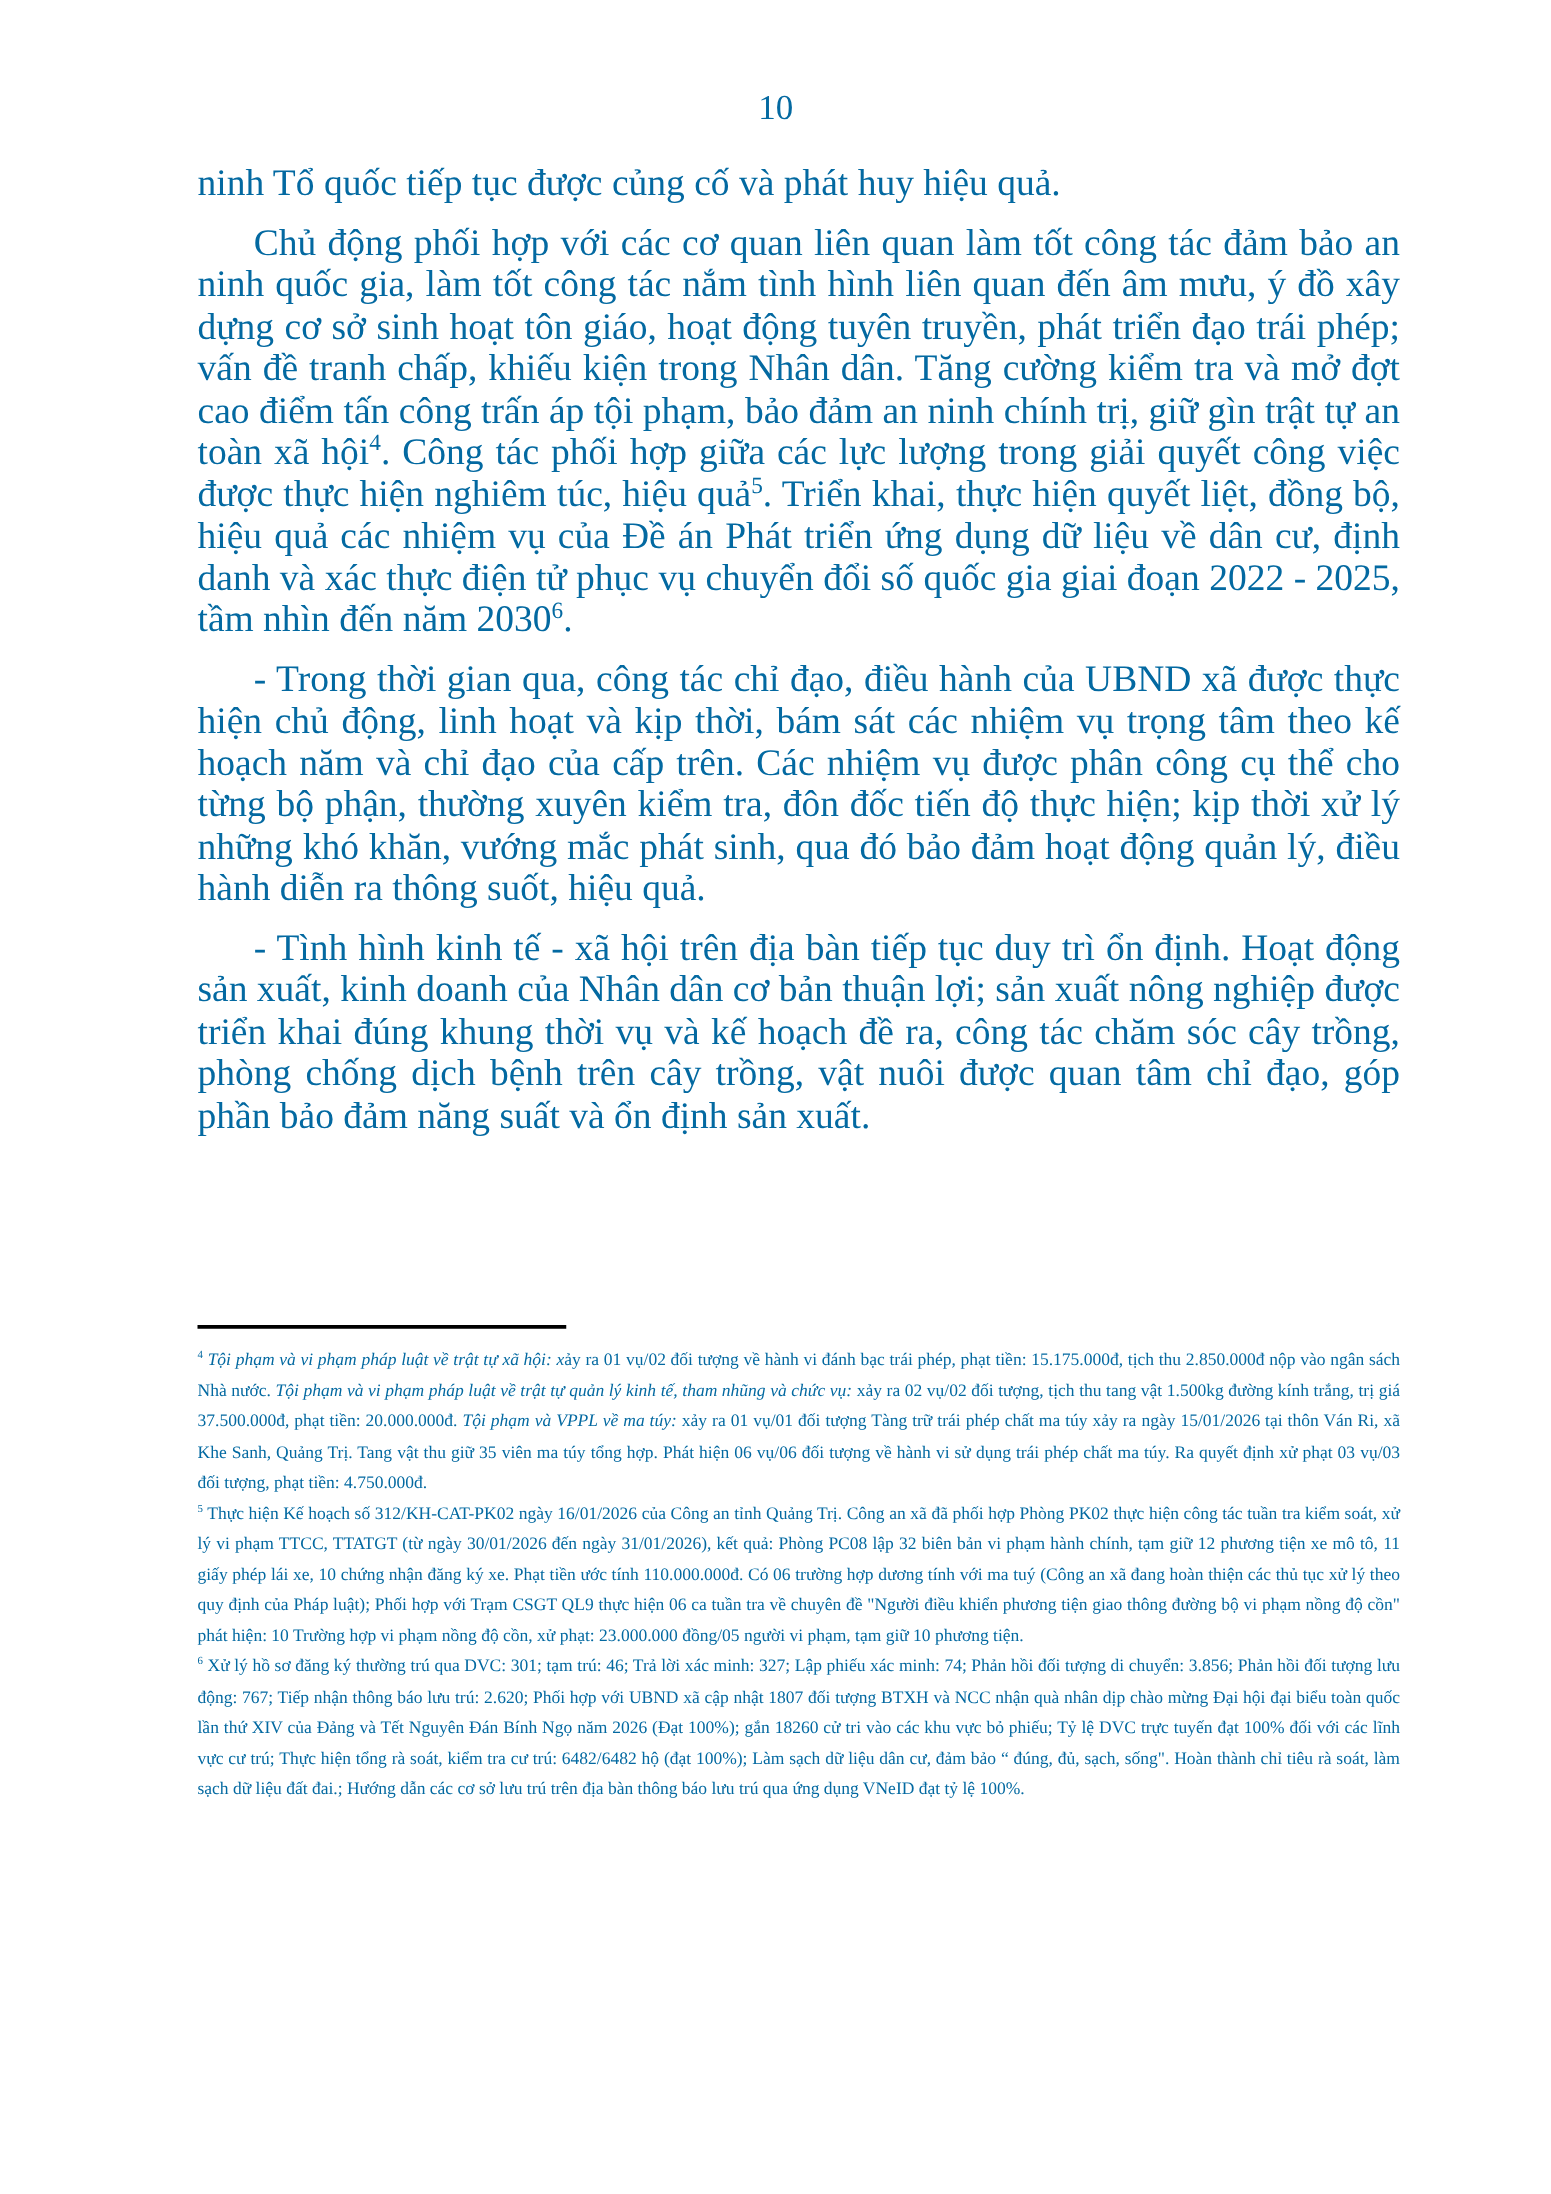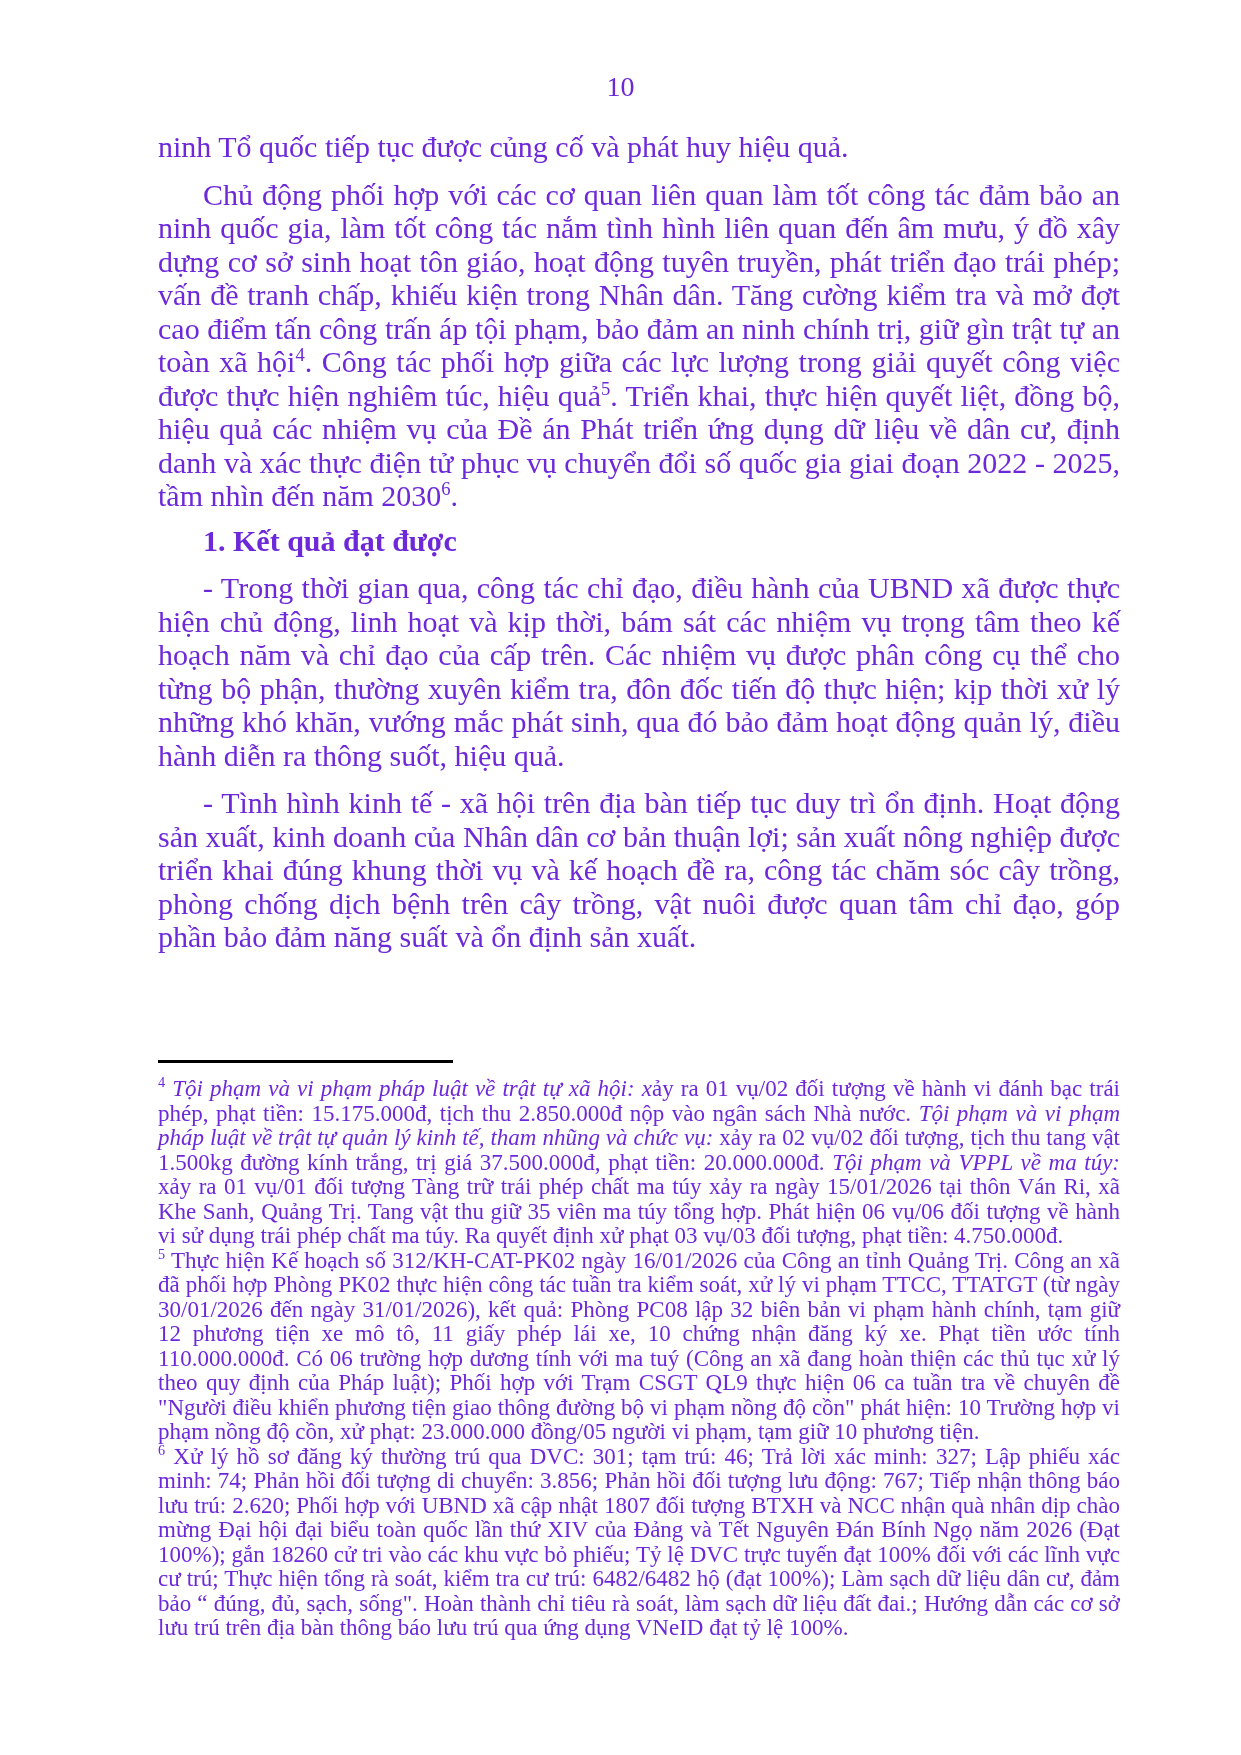--- a/index.html
+++ b/index.html
@@ -5,21 +5,21 @@
   html, body {
     margin: 0;
     padding: 0;
     background: #ffffff;
   }
   .page {
     position: relative;
     width: 1241px;
     height: 1755px;
     background: #ffffff;
-    color: #6d28d9;
+    color: #0369a1;
     font-family: "Liberation Serif", "DejaVu Serif", serif;
     overflow: hidden;
   }
   .page-number {
     position: absolute;
     top: 70px;
     left: 0;
     width: 100%;
     text-align: center;
     font-size: 28px;
@@ -46,21 +46,21 @@
   .blk-heading1, .blk-heading2 {
     font-weight: bold;
     margin-top: 11px;
     text-align: left;
   }
   .footnotes {
     position: absolute;
     left: 158px;
     top: 1060px;
     width: 962px;
-    font-size: 23px;
+    font-size: 14px;
     line-height: 24.5px;
     text-align: justify;
   }
   .footnote-separator {
     width: 295px;
     border: none;
     border-top: 3px solid #000000;
     margin: 0 0 14px 0;
   }
   .blk-footnote {
@@ -76,21 +76,20 @@
 </style>
 </head>
 <body>
 
 <div class="page">
   <div class="page-number">10</div>
 
   <div class="content">
       <p class="blk blk-body-first"><span>ninh Tổ quốc tiếp tục được củng cố và phát huy hiệu quả.</span></p>
       <p class="blk blk-body"><span>Chủ động phối hợp với các cơ quan liên quan làm tốt công tác đảm bảo an ninh quốc gia, làm tốt công tác nắm tình hình liên quan đến âm mưu, ý đồ xây dựng cơ sở sinh hoạt tôn giáo, hoạt động tuyên truyền, phát triển đạo trái phép; vấn đề tranh chấp, khiếu kiện trong Nhân dân. Tăng cường kiểm tra và mở đợt cao điểm tấn công trấn áp tội phạm, bảo đảm an ninh chính trị, giữ gìn trật tự an toàn xã hội</span><sup>4</sup><span>. Công tác phối hợp giữa các lực lượng trong giải quyết công việc được thực hiện nghiêm túc, hiệu quả</span><sup>5</sup><span>. Triển khai, thực hiện quyết liệt, đồng bộ, hiệu quả các nhiệm vụ của Đề án Phát triển ứng dụng dữ liệu về dân cư, định danh và xác thực điện tử phục vụ chuyển đổi số quốc gia giai đoạn 2022 - 2025, tầm nhìn đến năm 2030</span><sup>6</sup><span>.</span></p>
-      <p class="blk blk-heading2"><span>1. Kết quả đạt được</span></p>
       <p class="blk blk-body"><span>- Trong thời gian qua, công tác chỉ đạo, điều hành của UBND xã được thực hiện chủ động, linh hoạt và kịp thời, bám sát các nhiệm vụ trọng tâm theo kế hoạch năm và chỉ đạo của cấp trên. Các nhiệm vụ được phân công cụ thể cho từng bộ phận, thường xuyên kiểm tra, đôn đốc tiến độ thực hiện; kịp thời xử lý những khó khăn, vướng mắc phát sinh, qua đó bảo đảm hoạt động quản lý, điều hành diễn ra thông suốt, hiệu quả.</span></p>
       <p class="blk blk-body"><span>- Tình hình kinh tế - xã hội trên địa bàn tiếp tục duy trì ổn định. Hoạt động sản xuất, kinh doanh của Nhân dân cơ bản thuận lợi; sản xuất nông nghiệp được triển khai đúng khung thời vụ và kế hoạch đề ra, công tác chăm sóc cây trồng, phòng chống dịch bệnh trên cây trồng, vật nuôi được quan tâm chỉ đạo, góp phần bảo đảm năng suất và ổn định sản xuất.</span></p>
     </div>
 
   <div class="footnotes">
     <hr class="footnote-separator">
     <div>
         <p class="blk blk-footnote"><sup>4</sup><span> </span><em>Tội phạm và vi phạm pháp luật về trật tự xã hội: x</em><span>ảy ra 01 vụ/02 đối tượng về hành vi đánh bạc trái phép, phạt tiền: 15.175.000đ, tịch thu 2.850.000đ nộp vào ngân sách Nhà nước. </span><em>Tội phạm và vi phạm pháp luật về trật tự quản lý kinh tế, tham nhũng và chức vụ:</em><span> xảy ra 02 vụ/02 đối tượng, tịch thu tang vật 1.500kg đường kính trắng, trị giá 37.500.000đ, phạt tiền: 20.000.000đ. </span><em>Tội phạm và VPPL về ma túy:</em><span> xảy ra 01 vụ/01 đối tượng Tàng trữ trái phép chất ma túy xảy ra ngày 15/01/2026 tại thôn Ván Ri, xã Khe Sanh, Quảng Trị. Tang vật thu giữ 35 viên ma túy tổng hợp. Phát hiện 06 vụ/06 đối tượng về hành vi sử dụng trái phép chất ma túy. Ra quyết định xử phạt 03 vụ/03 đối tượng, phạt tiền: 4.750.000đ.</span></p>
         <p class="blk blk-footnote"><sup>5</sup><span> Thực hiện Kế hoạch số 312/KH-CAT-PK02 ngày 16/01/2026 của Công an tỉnh Quảng Trị. Công an xã đã phối hợp Phòng PK02 thực hiện công tác tuần tra kiểm soát, xử lý vi phạm TTCC, TTATGT (từ ngày 30/01/2026 đến ngày 31/01/2026), kết quả: Phòng PC08 lập 32 biên bản vi phạm hành chính, tạm giữ 12 phương tiện xe mô tô, 11 giấy phép lái xe, 10 chứng nhận đăng ký xe. Phạt tiền ước tính 110.000.000đ. Có 06 trường hợp dương tính với ma tuý (Công an xã đang hoàn thiện các thủ tục xử lý theo quy định của Pháp luật); Phối hợp với Trạm CSGT QL9 thực hiện 06 ca tuần tra về chuyên đề "Người điều khiển phương tiện giao thông đường bộ vi phạm nồng độ cồn" phát hiện: 10 Trường hợp vi phạm nồng độ cồn, xử phạt: 23.000.000 đồng/05 người vi phạm, tạm giữ 10 phương tiện.</span></p>
         <p class="blk blk-footnote"><sup>6</sup><span>  Xử lý hồ sơ đăng ký thường trú qua DVC: 301; tạm trú: 46; Trả lời xác minh: 327; Lập phiếu xác minh: 74; Phản hồi đối tượng di chuyển: 3.856; Phản hồi đối tượng lưu động: 767; Tiếp nhận thông báo lưu trú: 2.620; Phối hợp với UBND xã cập nhật 1807 đối tượng BTXH và NCC nhận quà nhân dịp chào mừng Đại hội đại biểu toàn quốc lần thứ XIV của Đảng và Tết Nguyên Đán Bính Ngọ năm 2026 (Đạt 100%); gắn 18260 cử tri vào các khu vực bỏ phiếu;  Tỷ lệ DVC trực tuyến đạt 100% đối với các lĩnh vực cư trú; Thực hiện tổng rà soát, kiểm tra cư trú: 6482/6482 hộ (đạt 100%); Làm sạch dữ liệu dân cư, đảm bảo “ đúng, đủ, sạch, sống". Hoàn thành chỉ tiêu rà soát, làm sạch dữ liệu đất đai.; Hướng dẫn các cơ sở lưu trú trên địa bàn thông báo lưu trú qua ứng dụng VNeID đạt tỷ lệ 100%.</span></p>

